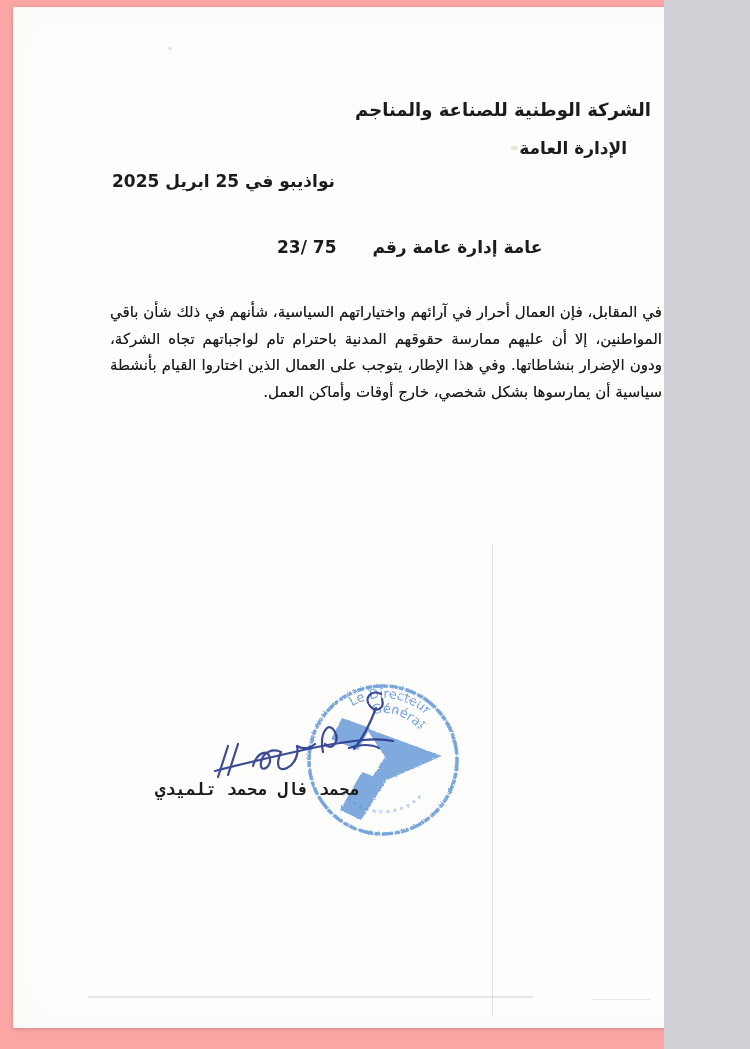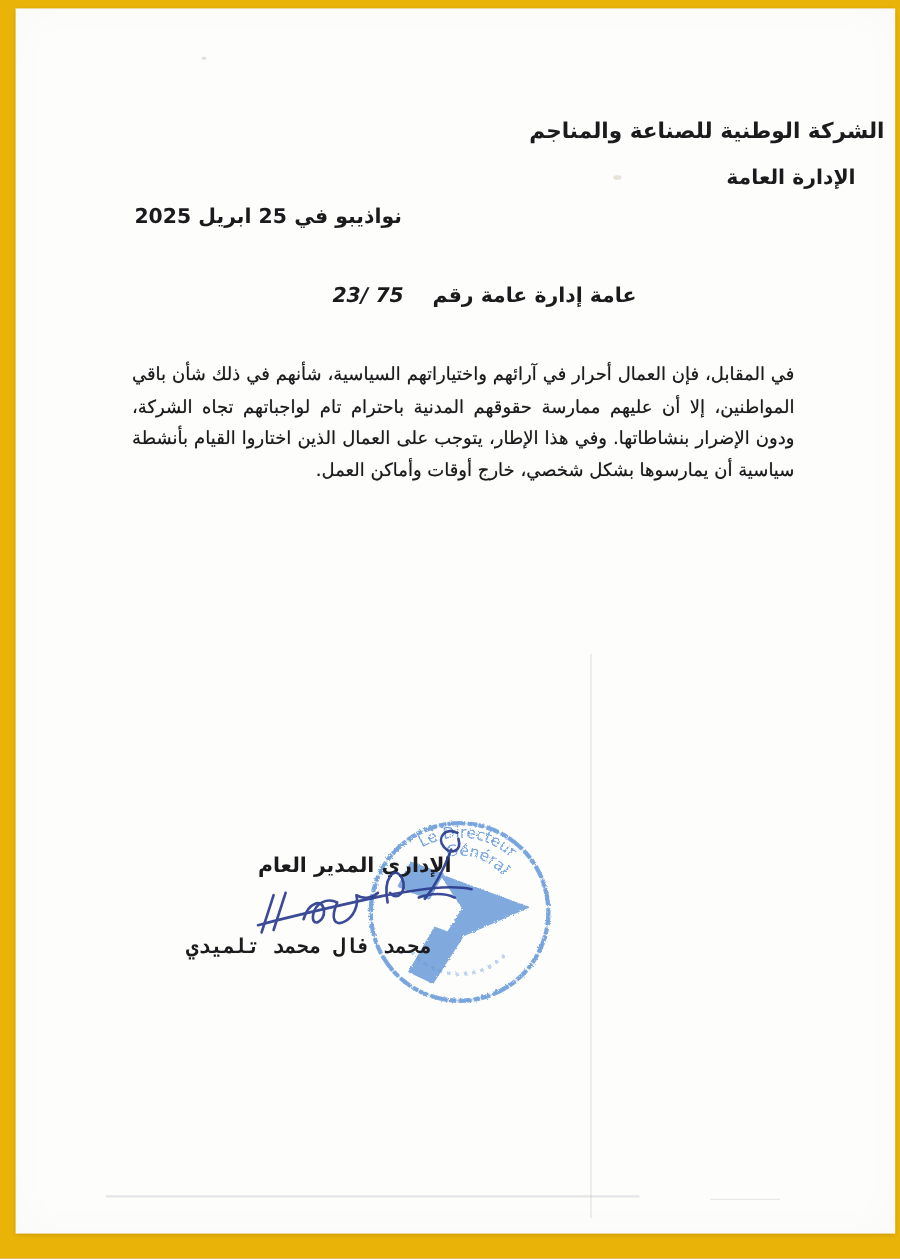--- a/index.html
+++ b/index.html
@@ -1,32 +1,32 @@
 <!DOCTYPE html>
 <html style="--stamp-ink: #5e93d6; --sig-ink: #2b3c8e;"><head>
 <meta charset="utf-8">
 <style>
   html,body{margin:0;padding:0;background:#cfcfd6;}
   .canvas{
-    position:relative;width:750px;height:1049px;overflow:hidden;
-    background:#eab308;
+    position:relative;width:664px;height:1049px;overflow:hidden;
+    background:#fca5a5;
     font-family:"DejaVu Sans",sans-serif;
     color:#1b1b1d;
   }
   .paper{
     position:absolute;left:13px;top:7px;width:733px;height:1021px;
     background:#fdfdfc;
     box-shadow:0 1px 4px rgba(0,0,0,.18), inset 0 0 40px rgba(0,0,0,.02);
   }
   .line{position:absolute;white-space:nowrap;direction:rtl;}
   .company{right:13px;top:99px;font-size:18px;font-weight:bold;letter-spacing:0;}
   .dept{right:37px;top:138px;font-size:17px;font-weight:bold;}
   .date{left:112px;top:171px;font-size:17px;font-weight:bold;}
   .title{left:277px;top:237px;font-size:17px;font-weight:bold;}
-  .title .num{margin-right:18px;font-style:italic;}
+  .title .num{margin-right:30px;}
   .bodytext{
     position:absolute;left:110px;top:299px;width:552px;direction:rtl;
     font-size:15px;line-height:26.5px;text-align:justify;
     text-shadow:0 0 .6px rgba(25,25,28,.65);
   }
   .bodytext p{margin:0 0 10px 0;}
   .bodytext p.closing{margin-top:25px;}
   .sig-title{left:215px;top:712px;font-size:17px;font-weight:bold;z-index:3;}
   .sig-name{left:155px;top:779px;font-size:17px;font-weight:bold;z-index:3;font-family:Liberation Mono, monospace;}
   .stamp{position:absolute;left:298px;top:678px;width:170px;height:170px;z-index:2;}
@@ -68,21 +68,20 @@
 
   <div class="line title zz" lang="ar">
     <span>عامة إدارة عامة رقم</span>
     <span class="num">75 /23</span>
   </div>
 
   <div class="bodytext zz" lang="ar">
     <p>في المقابل، فإن العمال أحرار في آرائهم واختياراتهم السياسية، شأنهم في ذلك شأن باقي المواطنين، إلا أن عليهم ممارسة حقوقهم المدنية باحترام تام لواجباتهم تجاه الشركة، ودون الإضرار بنشاطاتها. وفي هذا الإطار، يتوجب على العمال الذين اختاروا القيام بأنشطة سياسية أن يمارسوها بشكل شخصي، خارج أوقات وأماكن العمل.</p>
   </div>
 
-  <div class="line sig-title" lang="ar">الإداري المدير العام</div>
   <div class="line sig-name" lang="ar">محمد فال محمد تلميدي</div>
 
   <svg class="stamp" viewBox="0 0 170 170" aria-hidden="true">
     <defs>
       <filter id="rough" x="-10%" y="-10%" width="120%" height="120%">
         <feTurbulence type="fractalNoise" baseFrequency="0.6" numOctaves="2" result="n"></feTurbulence>
         <feDisplacementMap in="SourceGraphic" in2="n" scale="2.6"></feDisplacementMap>
       </filter>
       <path id="arcTop" d="M26.7,60.8 A62,62 0 0 1 143.3,60.8"></path>
       <path id="arcMid" d="M46.5,55 A47,47 0 0 1 123.5,55"></path>

